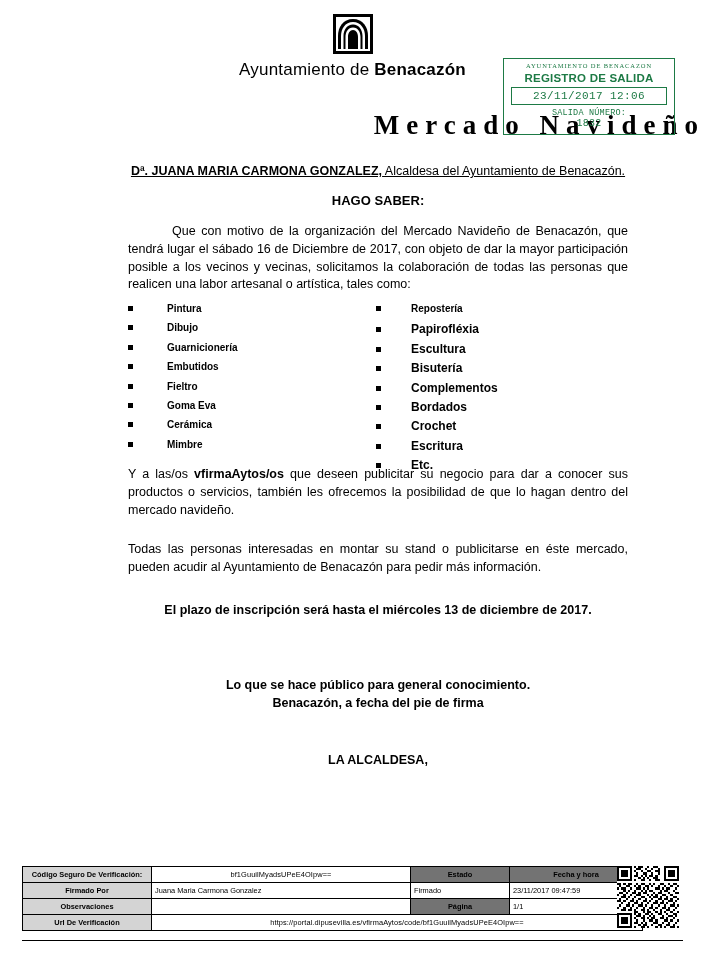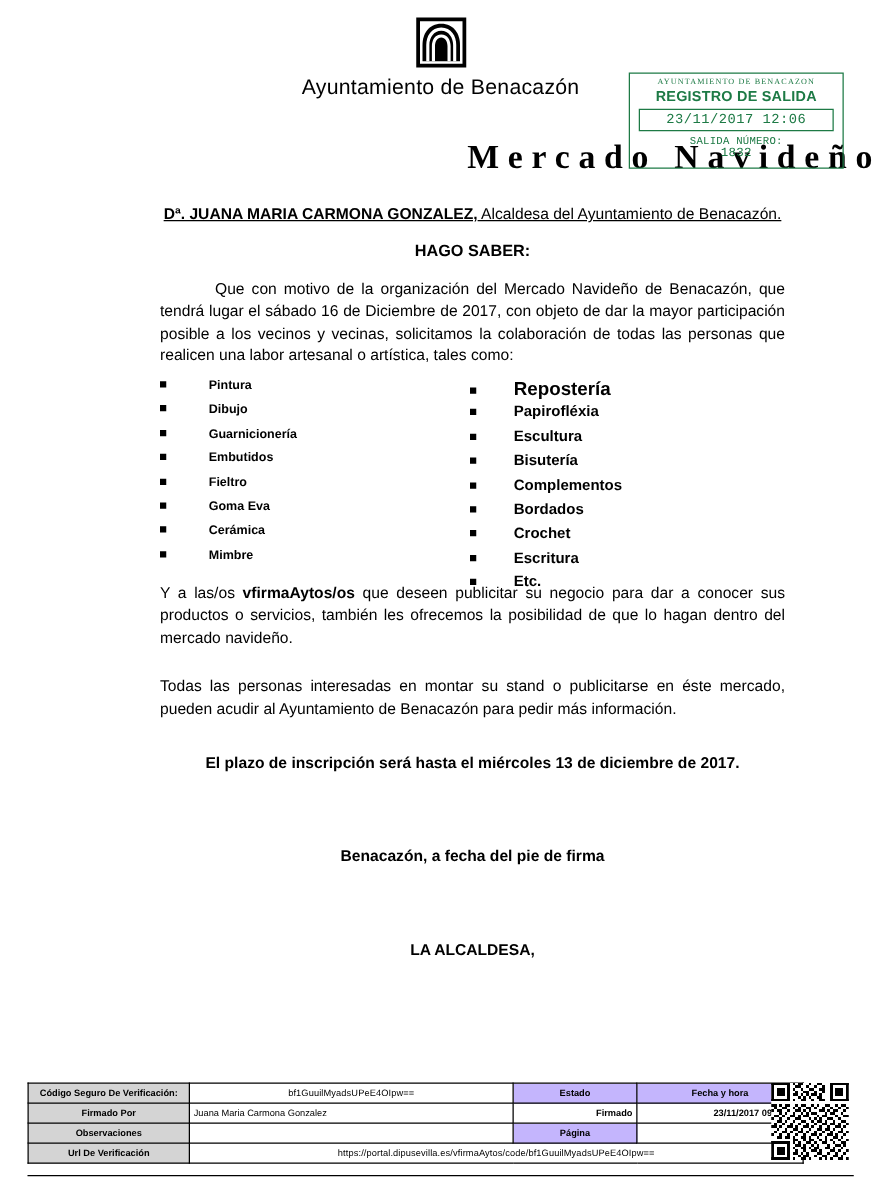--- a/index.html
+++ b/index.html
@@ -29,21 +29,21 @@
     height: 44px;
     margin: 0 auto;
     display: block;
   }
   .org-name {
     font-size: 17px;
     margin-top: 4px;
     letter-spacing: 0.2px;
     white-space: nowrap;
   }
-  .org-name .bold { font-weight: normal; }
+  .org-name .bold { font-weight: bold; }
 
   
   .stamp {
     position: absolute;
     top: 58px;
     left: 503px;
     width: 172px;
     border: 1.5px solid #1d7a45;
     box-sizing: border-box;
     padding: 3px 4px 5px 4px;
@@ -148,21 +148,21 @@
     position: relative;
     top: -1px;
   }
   .bullet-label {
     font-weight: bold;
     margin-left: 34px;
     white-space: nowrap;
   }
   .col-left .bullet-label { font-size: 10px; }
   .col-right .bullet-label { font-size: 12px; margin-left: 30px; }
-  .col-right .bullet-row:first-child .bullet-label { font-size: 15px; }
+  .col-right .bullet-row:first-child .bullet-label { font-size: 10px; }
 
   
   .lower {
     position: absolute;
     top: 466px;
     left: 128px;
     width: 500px;
     font-size: 12.5px;
     line-height: 1.42;
   }
@@ -174,21 +174,21 @@
     margin-top: 25px;
   }
   .closing {
     margin-top: 56px;
     text-align: center;
     font-weight: bold;
     font-size: 12.5px;
     line-height: 1.45;
   }
   .signature {
-    margin-top: 58px;
+    margin-top: 40px;
     text-align: center;
     font-weight: bold;
     font-size: 12.5px;
   }
 
   
   .footer {
     position: absolute;
     left: 22px;
     top: 866px;
@@ -214,23 +214,23 @@
     font-weight: bold;
     text-align: center;
   }
   .mono {
     font-family: "Liberation Mono", monospace;
     font-size: 7.6px;
     text-align: center;
     letter-spacing: 0.1px;
   }
   .val-left { text-align: left; padding-left: 5px; }
-  .ctr { text-align: right; font-weight: bold; }
+  .ctr { text-align: left; }
   .hdr {
-    background: #c4b5fd;
+    background: #737373;
     font-weight: bold;
     text-align: center;
   }
 
   .qr-wrap {
     position: absolute;
     right: 0;
     top: 0;
     width: 66px;
     height: 70px;
@@ -359,20 +359,21 @@
   </div>
 </div>
 
 <div class="lower">
   <div class="p-justify" style="margin-top:0">
     <span>Y a las/os </span><span class="b">vfirmaAytos/os</span><span> que deseen publicitar su negocio para dar a conocer sus productos o servicios, también les ofrecemos la posibilidad de que lo hagan dentro del mercado navideño.</span>
   </div>
   <div class="p-justify" style="margin-top:22px">Todas las personas interesadas en montar su stand o publicitarse en éste mercado, pueden acudir al Ayuntamiento de Benacazón para pedir más información.</div>
   <div class="deadline">El plazo de inscripción será hasta el miércoles 13 de diciembre de 2017.</div>
   <div class="closing">
+    <div>Lo que se hace público para general conocimiento.</div>
     <div>Benacazón, a fecha del pie de firma</div>
   </div>
   <div class="signature">LA ALCALDESA,</div>
 </div>
 
 <div class="footer">
   <table class="ftable">
     <tbody>
         <tr>
       <td class="lbl" style="width:122px">Código Seguro De Verificación:</td>

